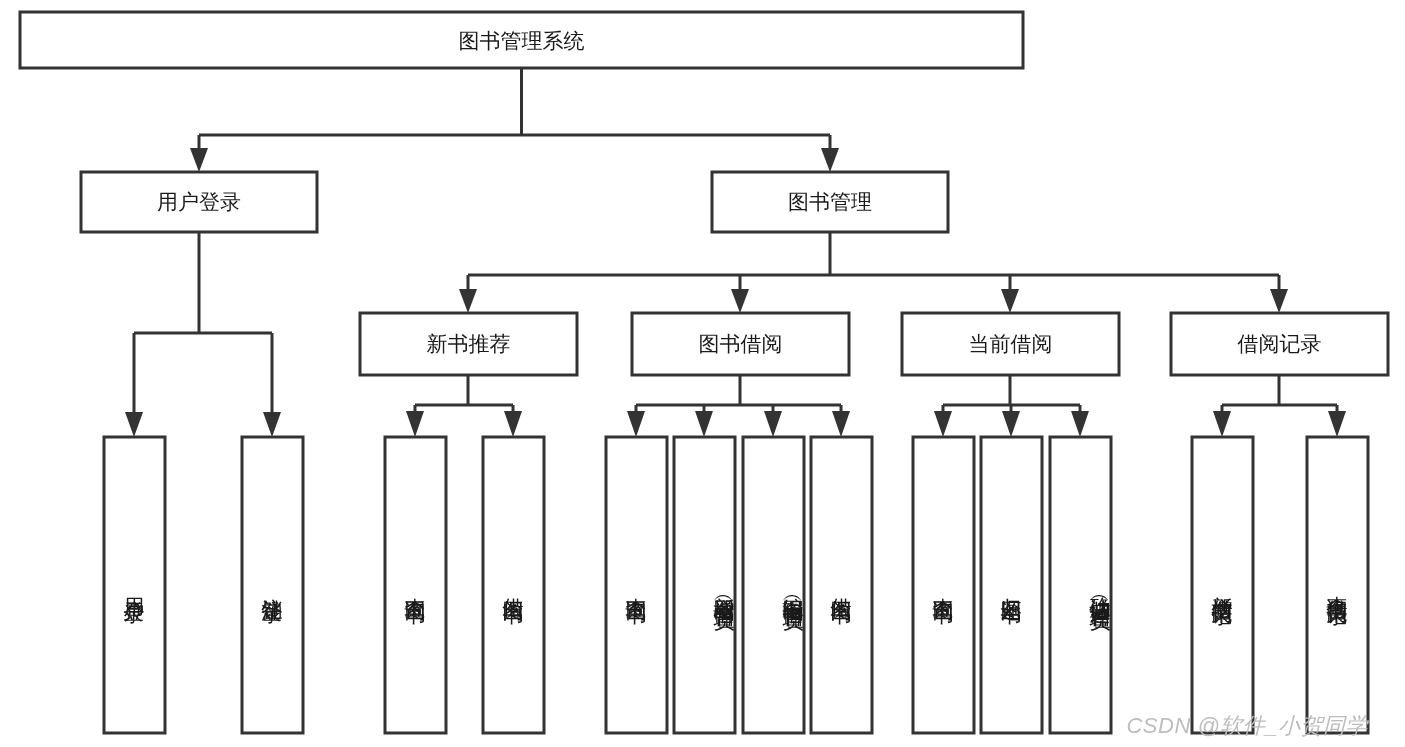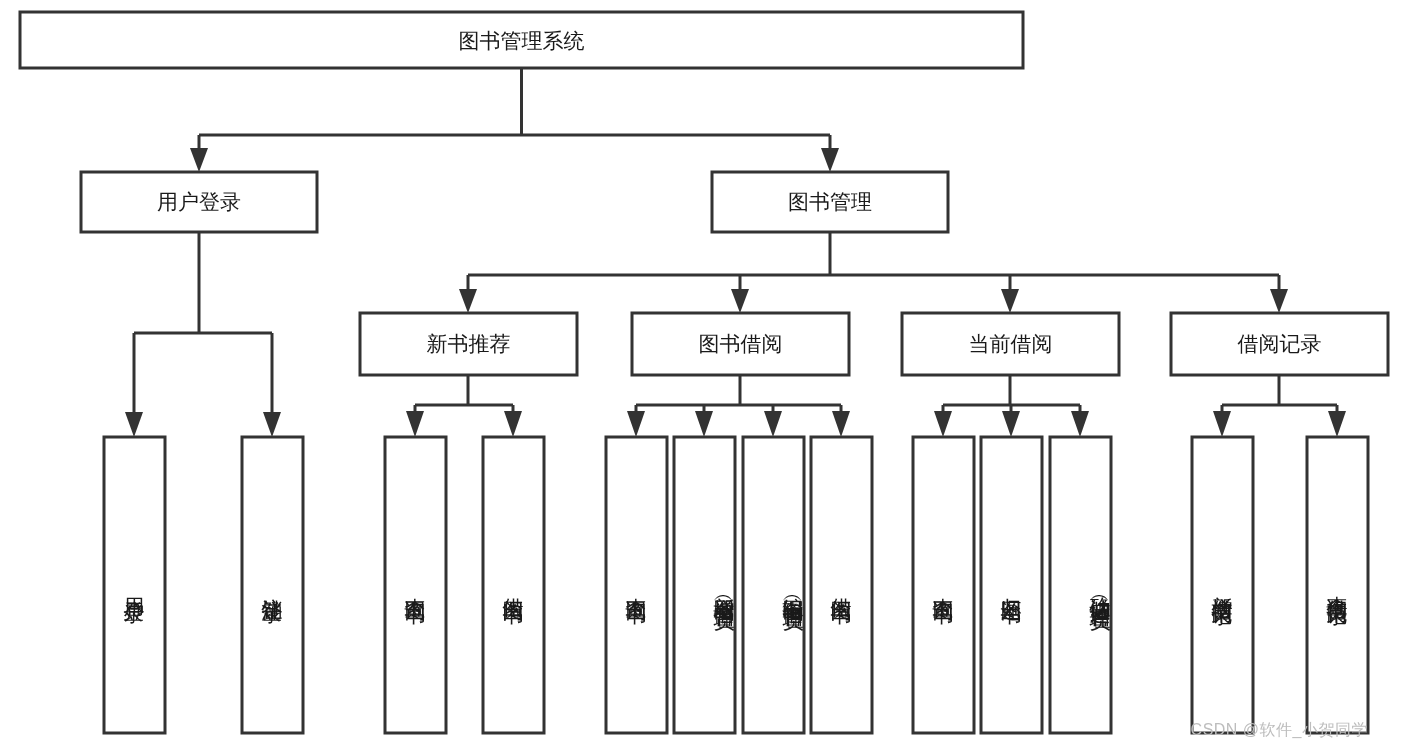--- a/index.html
+++ b/index.html
@@ -61,24 +61,25 @@
     align-items: center;
     justify-content: center;
     pointer-events: none;
     white-space: nowrap;
   }
   .watermark {
     position: absolute;
     right: 8px;
     bottom: 6px;
     font-family: "Liberation Sans", "DejaVu Sans", sans-serif;
-    font-size: 16px;
+    font-size: 22px;
     color: #bdbdbd;
     letter-spacing: 0.5px;
     white-space: nowrap;
+    font-style: italic;
   }
 </style>
 </head>
 <body>
 
 <div id="diagram-root">
 
   <svg class="flow" viewBox="0 0 1405 747" xmlns="http://www.w3.org/2000/svg">
 
     <g>

